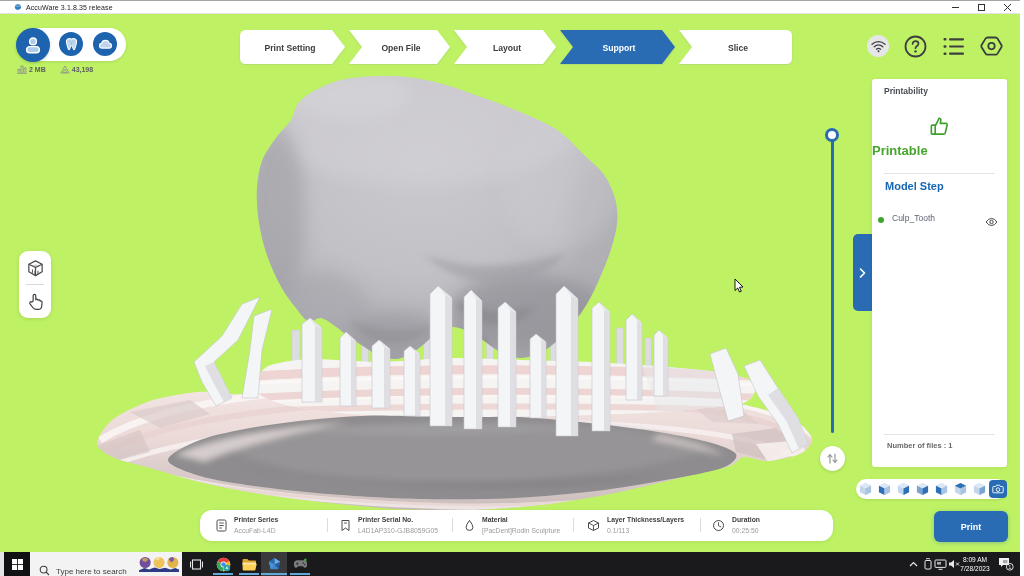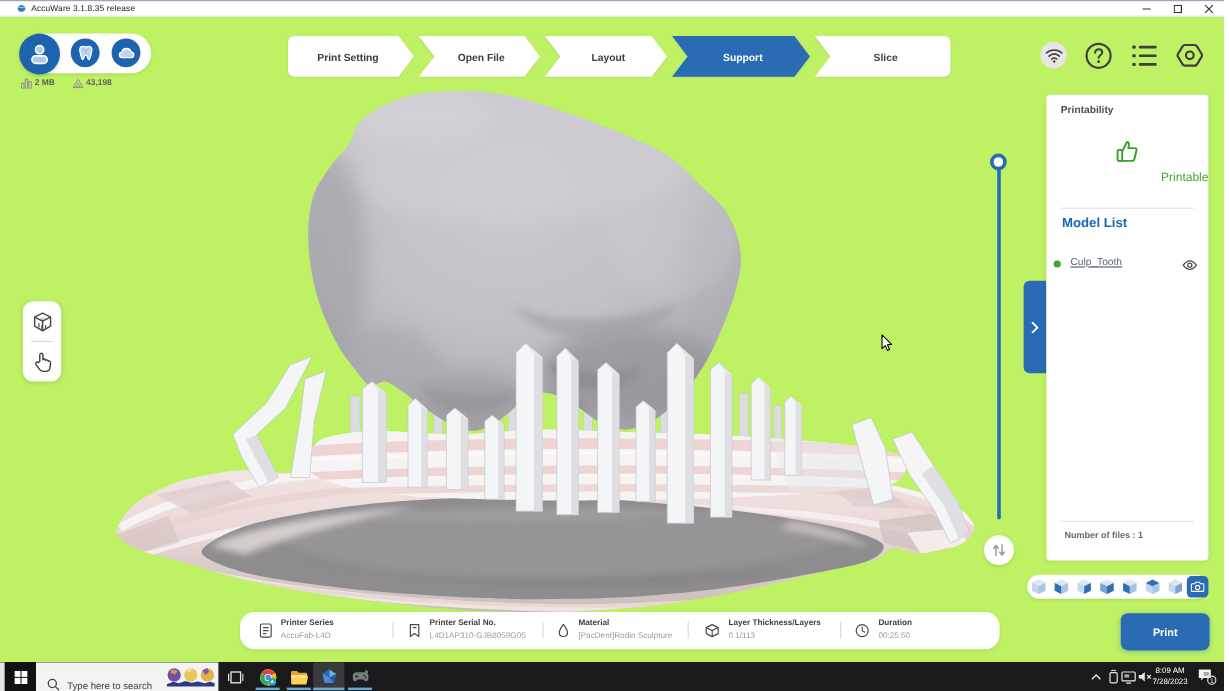--- a/index.html
+++ b/index.html
@@ -36,27 +36,27 @@
   
   .tr-icons { position:absolute; right:17px; top:34px; display:flex; align-items:center; gap:14px; }
   .tr-btn { width:24px; height:24px; display:flex; align-items:center; justify-content:center; border-radius:50%; }
   .tr-btn.wifi { width:22px; height:22px; background:#e6e6e9; }
 
   
   .rpanel { position:absolute; left:872px; top:79px; width:135px; height:388px; background:#ffffff;
     border-radius:3px; box-shadow:0 1px 4px rgba(0,0,0,.08); }
   .rp-title { position:absolute; left:12px; top:7px; font-size:8.5px; font-weight:bold; color:#494e55; }
   .rp-thumb { position:absolute; left:0; top:36px; width:135px; text-align:center; }
-  .rp-printable { position:absolute; left:0; top:64px; width:135px; text-align:right;
-    font-size:10px; font-weight:normal; color:#47a52e; }
+  .rp-printable { position:absolute; left:0; top:64px; width:135px; text-align:left;
+    font-size:13px; font-weight:bold; color:#47a52e; }
   .rp-div { position:absolute; left:12px; width:111px; height:1px; background:#e4e4e6; }
   .rp-modellist { position:absolute; left:13px; top:101px; font-size:11px; font-weight:bold; color:#1767b3; }
   .rp-item { position:absolute; left:0; top:131px; width:135px; height:18px; }
   .rp-dot { position:absolute; left:6px; top:7px; width:6px; height:6px; border-radius:50%; background:#3fa52c; }
-  .rp-item-label { position:absolute; left:20px; top:3px; font-size:8.5px; color:#5c6573;text-decoration:underline; }
+  .rp-item-label { position:absolute; left:20px; top:3px; font-size:8.5px; color:#5c6573; }
   .rp-eye { position:absolute; right:9px; top:3px; }
   .rp-files { position:absolute; left:15px; top:362px; font-size:7.5px; color:#68686b;font-weight:bold; }
 
   
   .flyout { position:absolute; left:853px; top:234px; width:19px; height:77px; background:#2a6cb4;
     border-radius:5px 0 0 5px; display:flex; align-items:center; justify-content:center; }
   .slider-track { position:absolute; left:831px; top:131px; width:3px; height:302px; background:#2a6cb4; border-radius:2px; }
   .slider-handle { position:absolute; left:825px; top:128px; width:14px; height:14px; border-radius:50%;
     background:#ffffff; border:3px solid #2a6cb4; }
   .slider-flip { position:absolute; left:820px; top:446px; width:25px; height:25px; border-radius:50%;
@@ -383,21 +383,21 @@
 
   <div class="rpanel">
     <div class="rp-title">Printability</div>
     <div class="rp-thumb">
       <svg width="23" height="23" viewBox="0 0 24 24">
         <path d="M4.5,10.5 L7.5,10.5 L7.5,20 L4.5,20 Q3.5,20 3.5,19 L3.5,11.5 Q3.5,10.5 4.5,10.5 Z M7.5,11.5 L10.8,5.2 Q11,3.4 11.8,3.4 Q13.4,3.4 13.4,5.6 L12.8,8.8 L18.6,8.8 Q20.3,8.9 19.9,10.7 L18.1,18.3 Q17.8,19.9 16.2,19.9 L7.6,19.9" fill="none" stroke="#3da02a" stroke-width="1.7" stroke-linejoin="round" stroke-linecap="round"></path>
       </svg>
     </div>
     <div class="rp-printable">Printable</div>
     <div class="rp-div" style="top:94px"></div>
-    <div class="rp-modellist">Model List</div>
+    <div class="rp-modellist">Model Step</div>
     <div class="rp-item">
       <span class="rp-dot"></span>
       <span class="rp-item-label">Culp_Tooth</span>
       <span class="rp-eye">
         <svg width="13" height="10" viewBox="0 0 13 10">
           <path d="M1,5 Q6.5,-2.2 12,5 Q6.5,12.2 1,5 Z" fill="none" stroke="#45494f" stroke-width="1"></path>
           <circle cx="6.5" cy="5" r="1.7" fill="none" stroke="#45494f" stroke-width="1"></circle>
         </svg>
       </span>
     </div>

